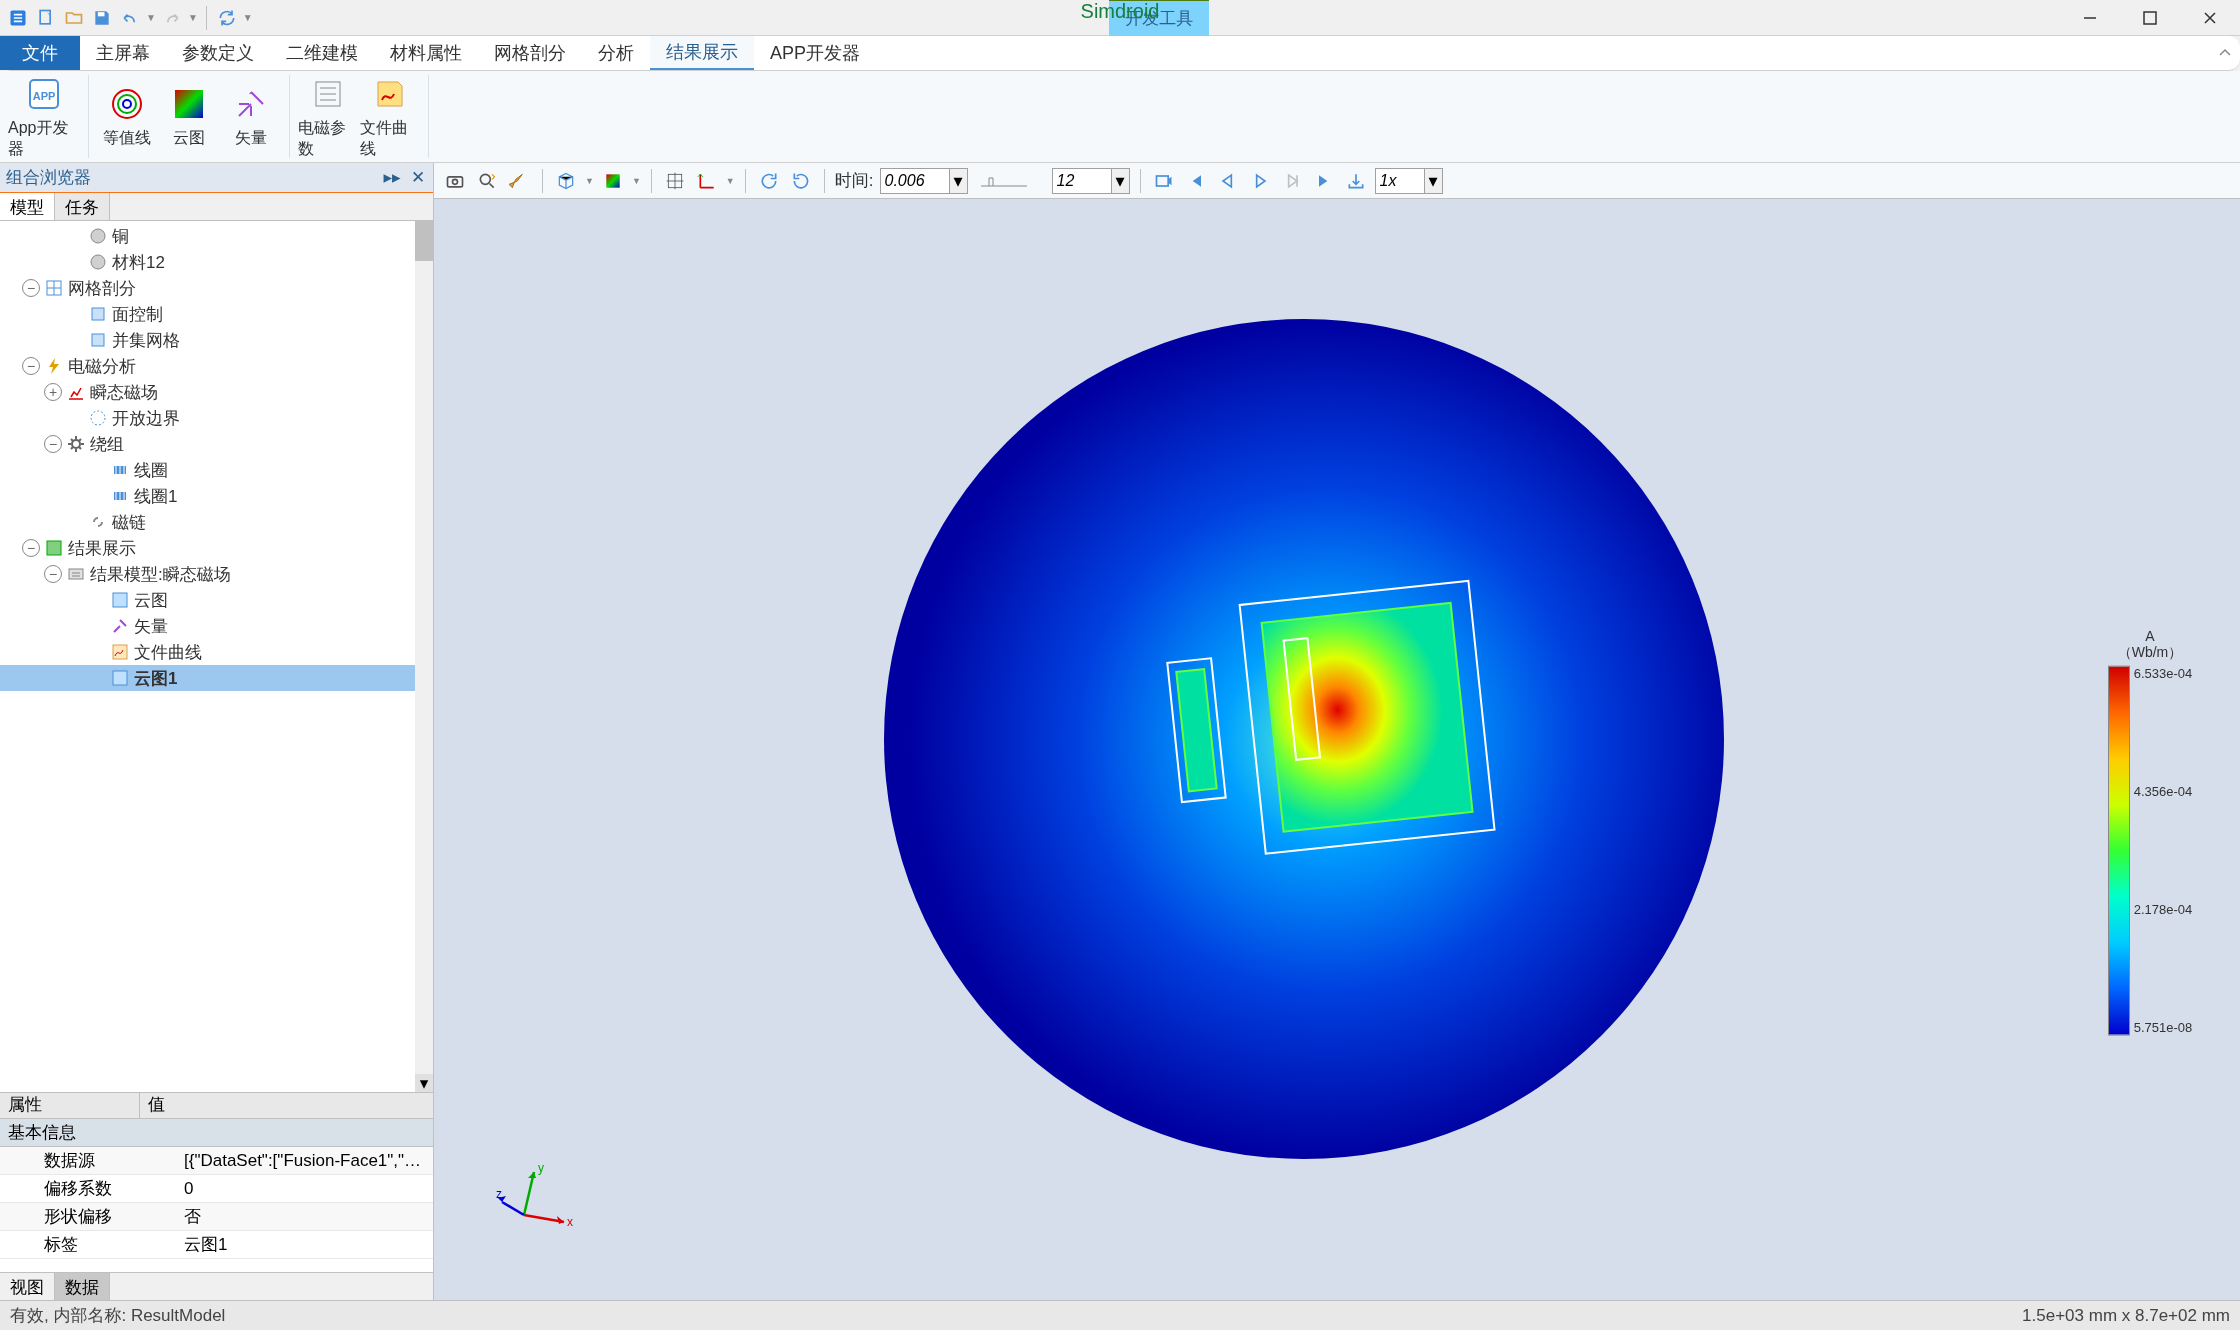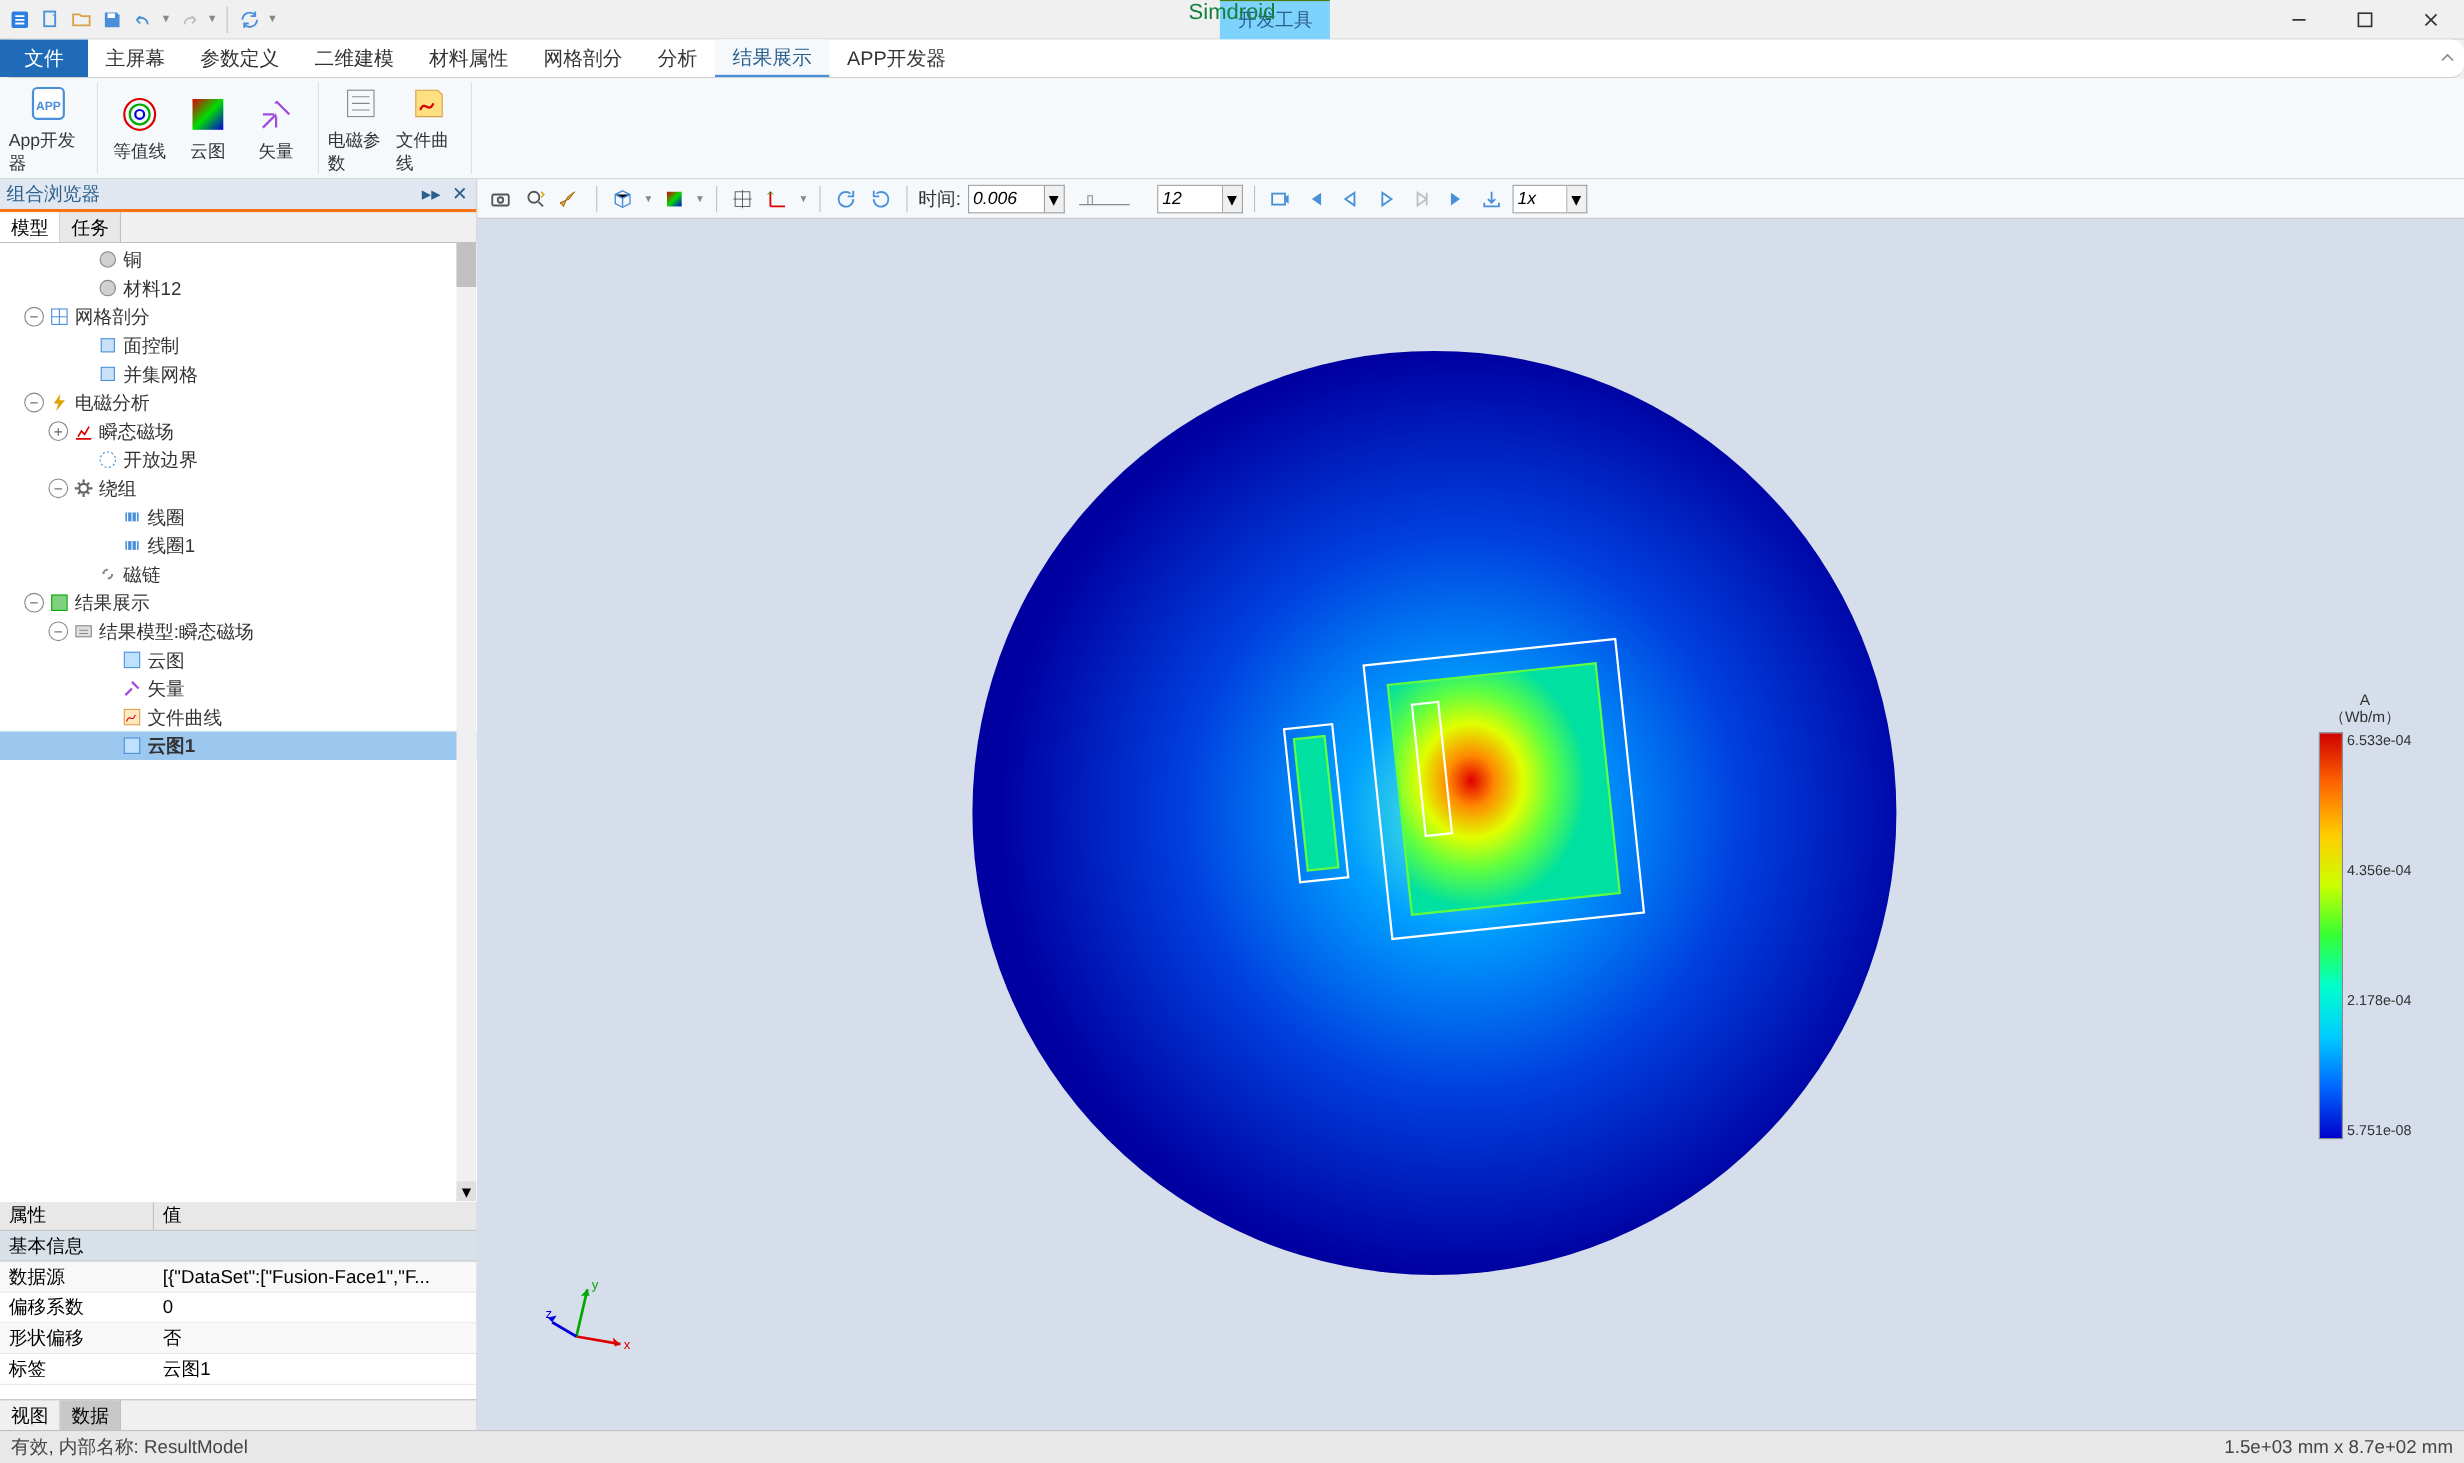--- a/index.html
+++ b/index.html
@@ -28,21 +28,21 @@
 .ribbon { height: 92px; background: #f5f9fc; display: flex; padding: 4px 8px; border-bottom: 1px solid #d0d0d0; gap: 8px; }
 .ribbon-group { display: flex; gap: 2px; border-right: 1px solid #d8e0e8; padding-right: 8px; }
 .ribbon-btn { display: flex; flex-direction: column; align-items: center; justify-content: center; width: 72px; cursor: pointer; gap: 4px; }
 .ribbon-btn.narrow { width: 60px; }
 .ribbon-icon { width: 40px; height: 40px; display: flex; align-items: flex-end; justify-content: center; }
 .ribbon-label { font-size: 16px; color: #333; }
 
 
 .main { flex: 1; display: flex; min-height: 0; }
 .left-panel { width: 434px; display: flex; flex-direction: column; background: #f0f0f0; border-right: 1px solid #c0c0c0; }
-.panel-header { height: 30px; background: #e0e7f0; display: flex; align-items: center; justify-content: space-between; padding: 0 6px; font-size: 17px; color: #2b5f8e; border-bottom: 3px solid #f97316; }
+.panel-header { height: 30px; background: #e0e7f0; display: flex; align-items: center; justify-content: space-between; padding: 0 6px; font-size: 17px; color: #2b5f8e; border-bottom: 1px solid #f97316; }
 .panel-header-ctrls { display: flex; gap: 8px; }
 .panel-ctrl { cursor: pointer; width: 18px; height: 18px; display: flex; align-items: center; justify-content: center; }
 
 .panel-tabs { height: 28px; display: flex; background: #f0f0f0; border-bottom: 1px solid #c0c0c0; }
 .panel-tab { padding: 3px 10px; font-size: 17px; background: #e8e8e8; border-right: 1px solid #c0c0c0; cursor: pointer; }
 .panel-tab.active { background: #fff; }
 
 
 .tree { flex: 1; background: #fff; overflow: auto; font-size: 17px; padding: 2px 0; position: relative; }
 .tree-scrollbar { position: absolute; right: 0; top: 0; bottom: 0; width: 18px; background: #f0f0f0; }
@@ -58,21 +58,21 @@
 .tree-item.selected .tree-label { font-weight: bold; }
 
 
 .props { height: 180px; background: #fff; border-top: 1px solid #c0c0c0; display: flex; flex-direction: column; }
 .props-header { display: flex; height: 26px; background: #e8e8e8; border-bottom: 1px solid #c0c0c0; }
 .props-col { padding: 0 8px; font-size: 17px; }
 .props-col:first-child { width: 140px; border-right: 1px solid #c0c0c0; }
 .props-section { background: #d8e0e8; padding: 2px 8px; font-size: 17px; border-bottom: 1px solid #c0c0c0; }
 .props-row { display: flex; height: 28px; align-items: center; border-bottom: 1px solid #e8e8e8; }
 .props-row:nth-child(odd) { background: #f8f8f8; }
-.props-key { width: 140px; padding: 0 8px; font-size: 17px; }
+.props-key { width: 140px; padding: 0 8px; font-size: 17px; margin-left: 36px; }
 .props-val { flex: 1; padding: 0 8px; font-size: 17px; overflow: hidden; text-overflow: ellipsis; white-space: nowrap; }
 
 .bottom-tabs { height: 28px; display: flex; background: #f0f0f0; border-top: 1px solid #c0c0c0; }
 .bottom-tab { padding: 3px 10px; font-size: 17px; cursor: pointer; border-right: 1px solid #c0c0c0; }
 .bottom-tab.active { background: #c8c8c8; }
 
 
 .viewport-area { flex: 1; display: flex; flex-direction: column; background: #d8e0ec; }
 .view-toolbar { height: 36px; background: #f5f9fc; display: flex; align-items: center; gap: 6px; padding: 0 8px; border-bottom: 1px solid #c0c0c0; }
 .tb-btn { width: 26px; height: 26px; display: flex; align-items: center; justify-content: center; cursor: pointer; border: 1px solid transparent; }

